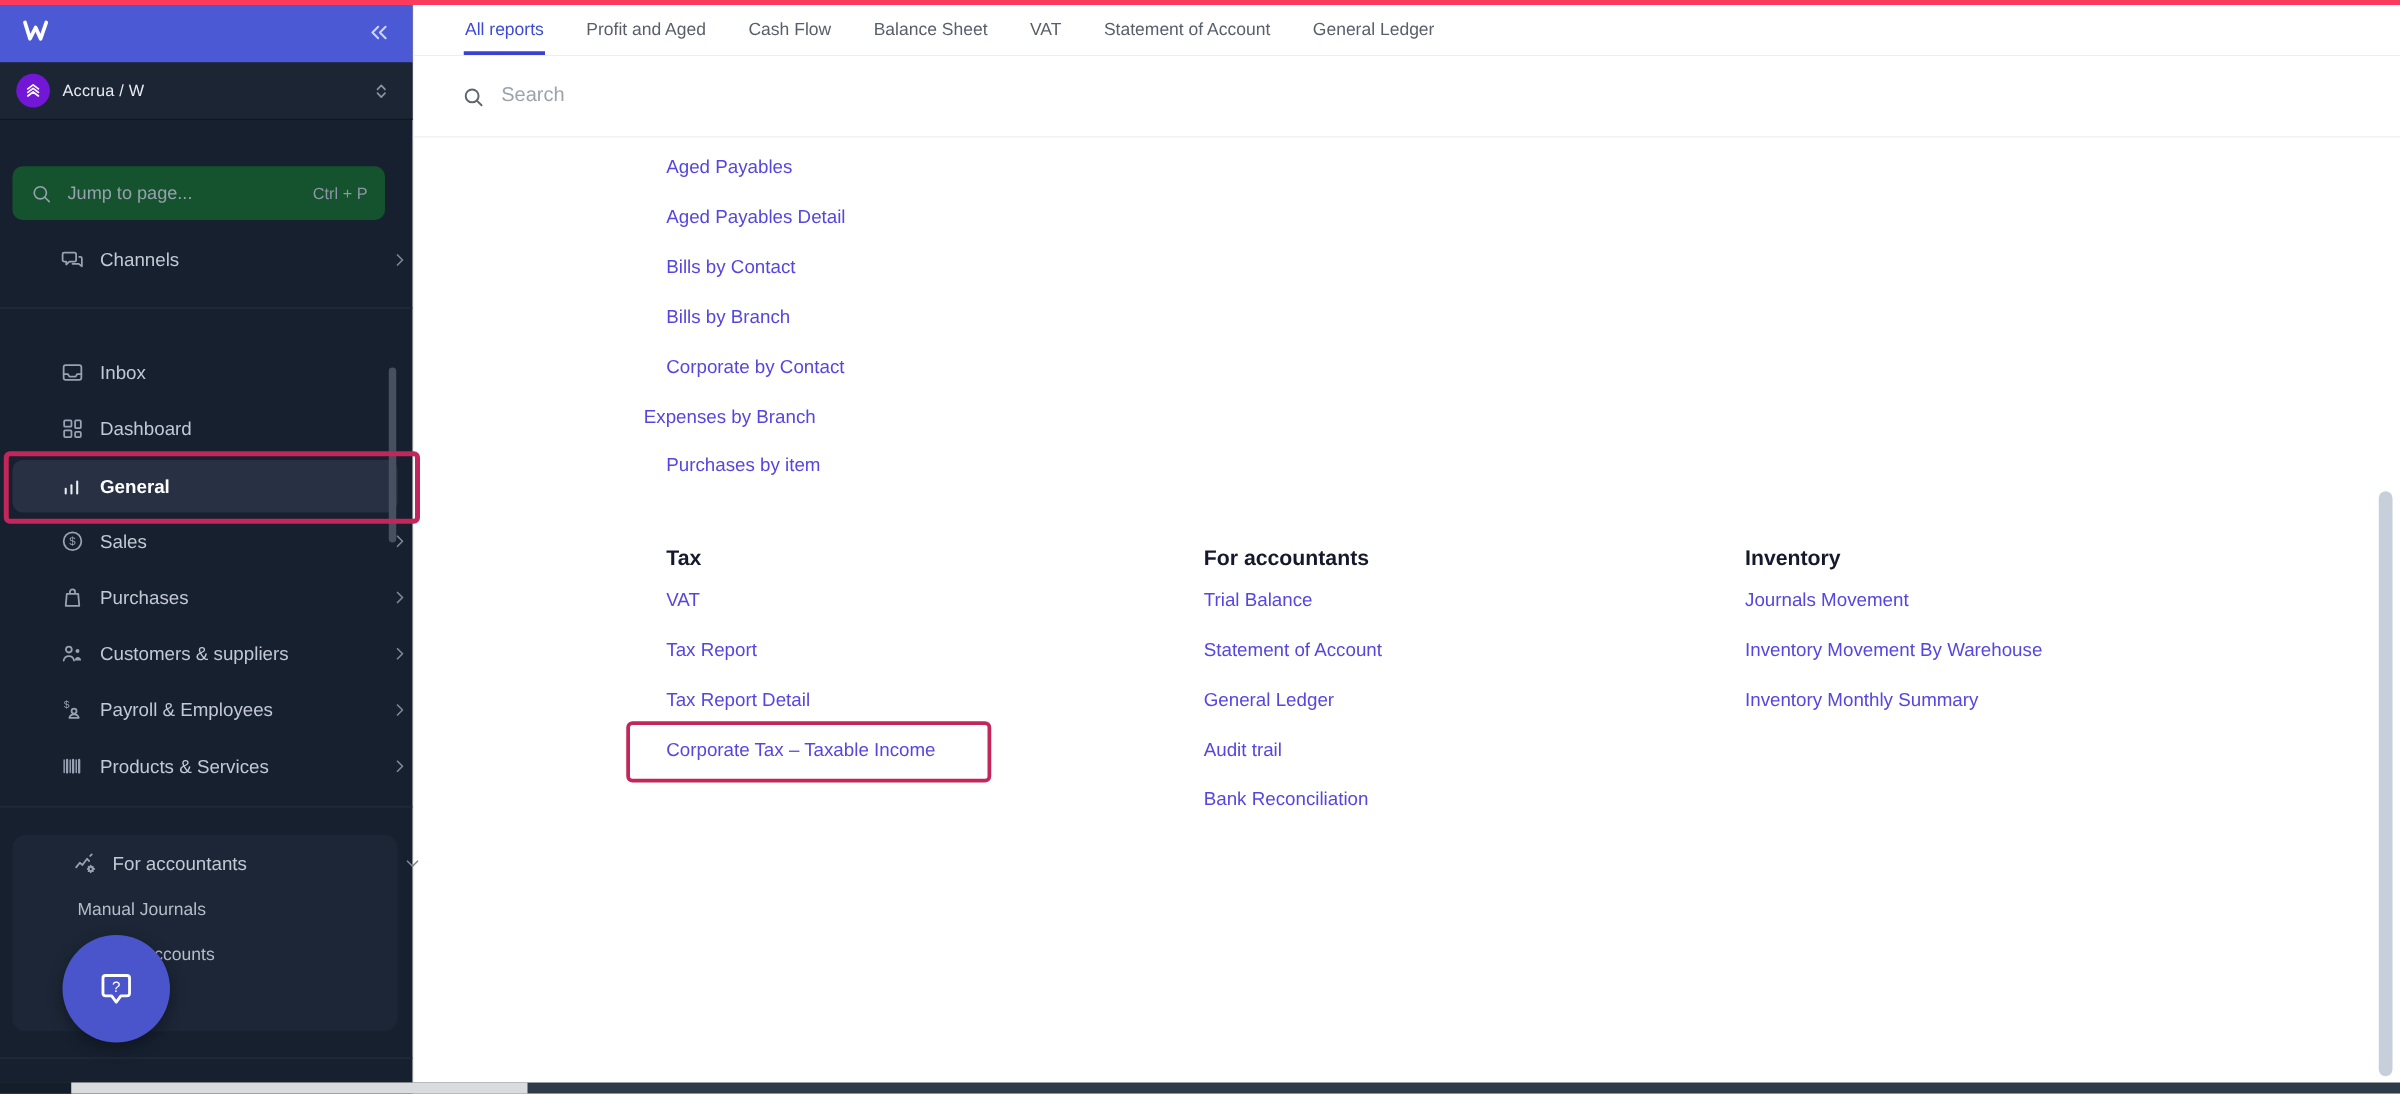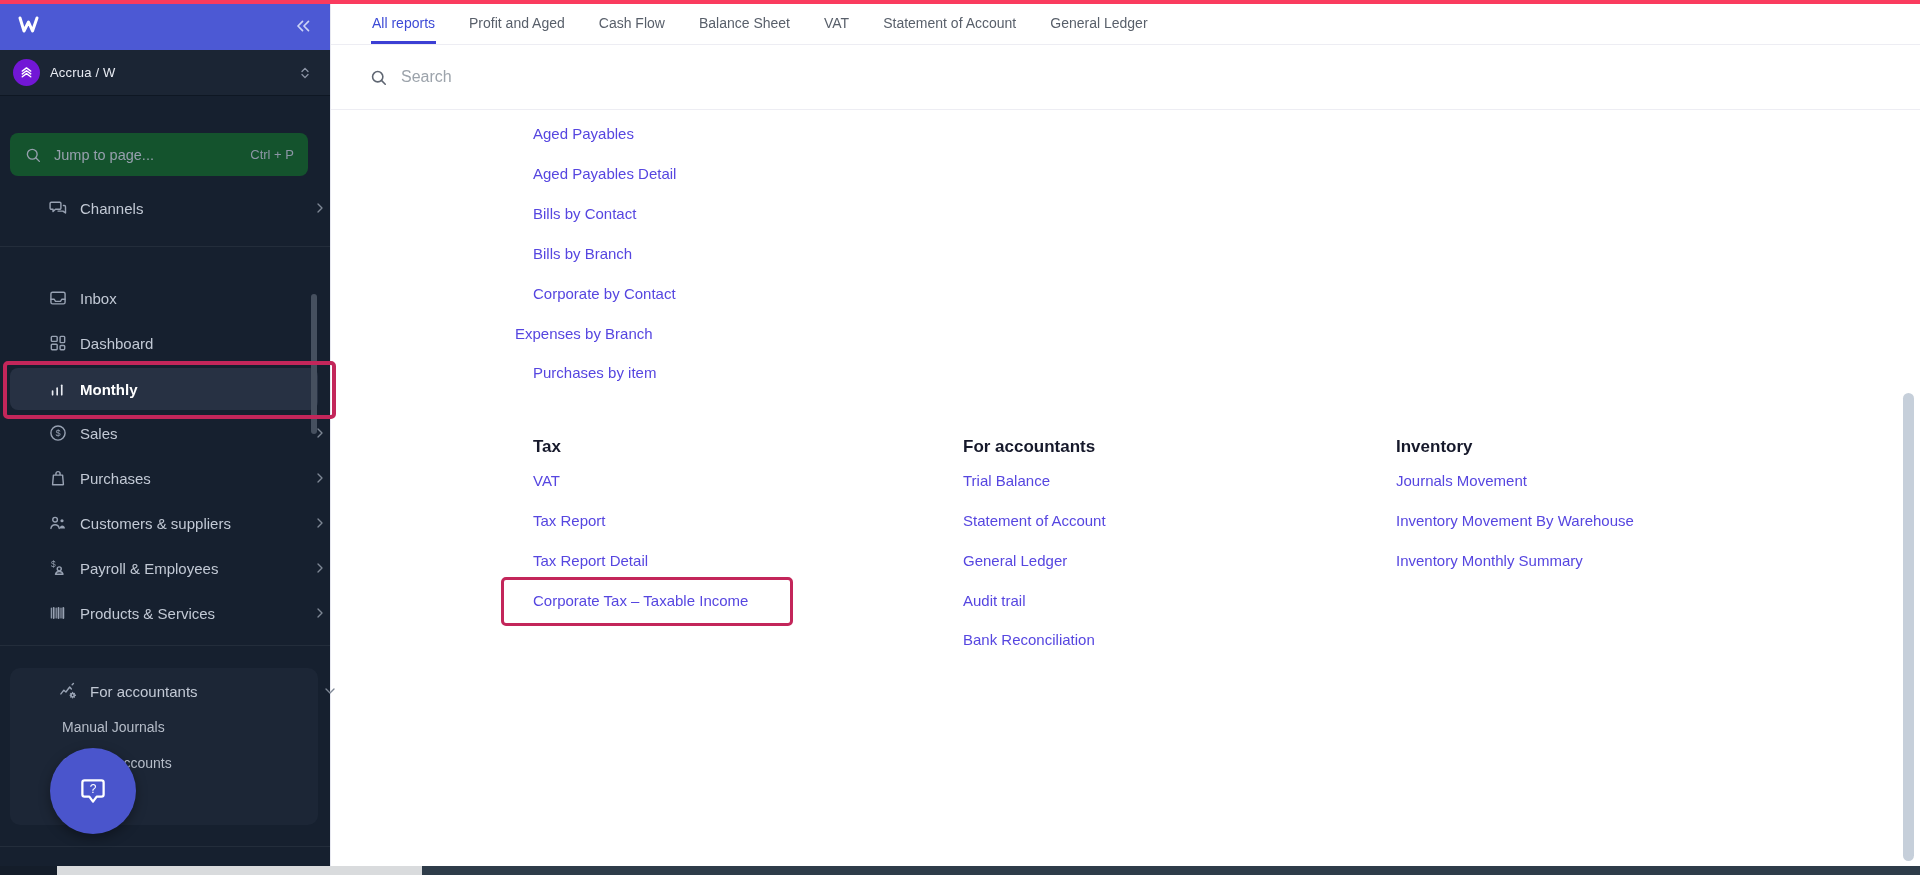--- a/index.html
+++ b/index.html
@@ -152,21 +152,21 @@
 
     <div class="sel-pill"></div>
     <div class="srow selected" style="top:372px;">
       <span class="sicon">
         <svg width="20" height="20" viewBox="0 0 24 24" fill="none" stroke="currentColor" stroke-width="2" stroke-linecap="round">
             <line x1="5.5" y1="19" x2="5.5" y2="14.5"></line>
             <line x1="11" y1="19" x2="11" y2="11"></line>
             <line x1="16.5" y1="19" x2="16.5" y2="7.5"></line>
           </svg>
       </span>
-      <span class="slabel">Monthly</span>
+      <span class="slabel">General</span>
     </div>
 
     <div class="srow" style="top:416px;">
       <span class="sicon">
         <svg width="20" height="20" viewBox="0 0 24 24" fill="none" stroke="currentColor" stroke-width="1.7">
             <circle cx="12" cy="12" r="8.5"></circle>
             <text x="12" y="16" text-anchor="middle" font-size="11" fill="currentColor" stroke="none" font-family="Liberation Sans, sans-serif">$</text>
           </svg>
       </span>
       <span class="slabel">Sales</span>

